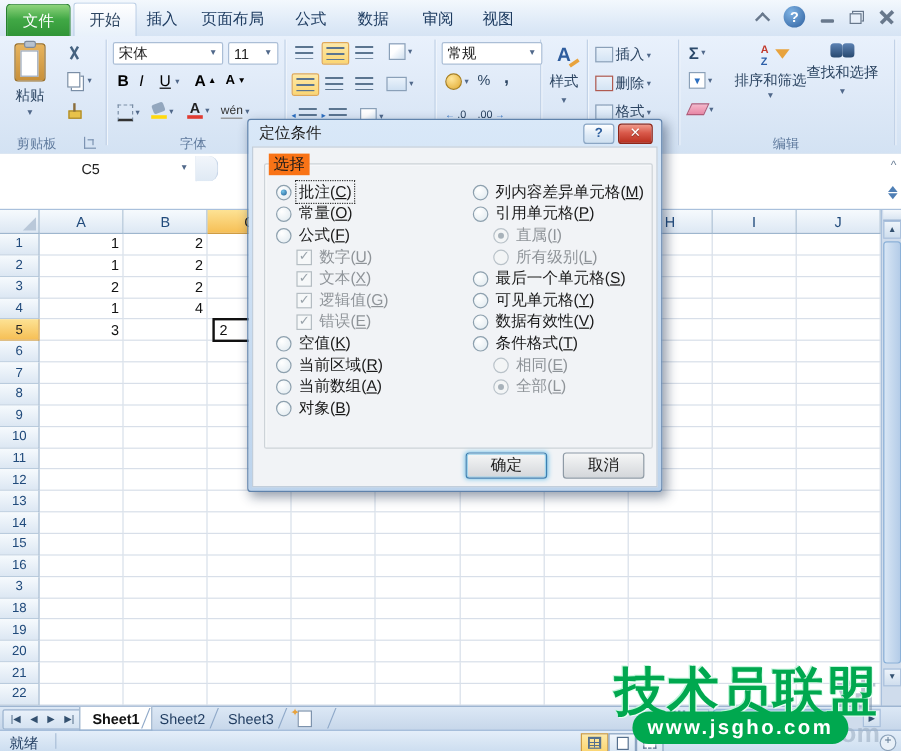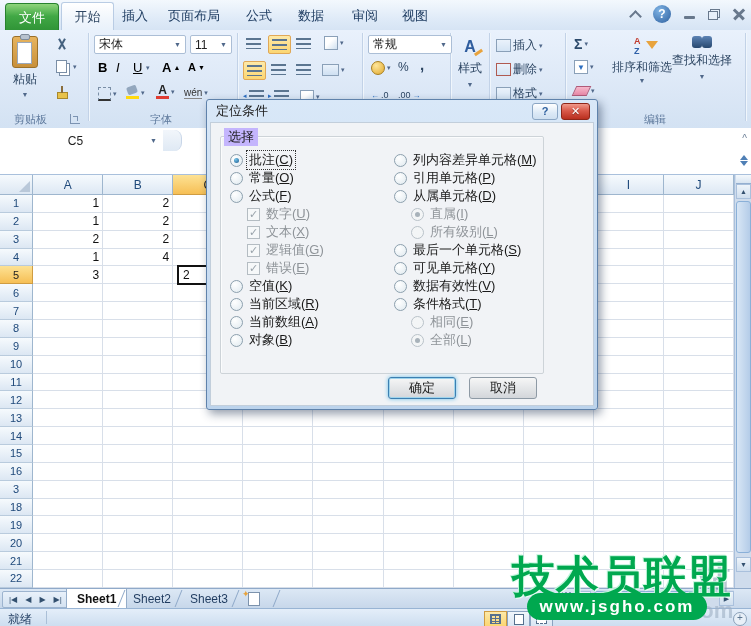--- a/index.html
+++ b/index.html
@@ -154,33 +154,33 @@
   .vb{width:21px;height:14px;border:1px solid #8aa3c0;display:flex;align-items:center;justify-content:center;background:linear-gradient(#f0f6fc,#d9e6f3);}
   .vb.on{background:linear-gradient(#fde9a8,#fbd673);border-color:#cf9c42;}
   .vb-grid{width:9px;height:8px;border:1px solid #55708e;
            background:repeating-linear-gradient(90deg,#55708e 0 1px,transparent 1px 4px),repeating-linear-gradient(#55708e 0 1px,transparent 1px 3px);}
   .vb-page{width:8px;height:9px;border:1px solid #55708e;background:#fff;}
   .vb-break{width:9px;height:8px;border:1px dashed #55708e;background:#fff;}
   .zoomplus{position:absolute;left:733px;top:3px;width:12px;height:12px;border-radius:50%;border:1px solid #8aa0b8;
             color:#5b7590;font-size:10px;line-height:10px;text-align:center;background:#e8f0f8;}
 
   
-  .dialog{position:absolute;left:206px;top:99px;width:392px;height:311px;z-index:60;
+  .dialog{position:absolute;left:206px;top:99px;width:346px;height:311px;z-index:60;
           background:linear-gradient(#d9e8f8,#bcd3ec);border:1px solid #5f82ab;border-radius:3px;
           box-shadow:3px 4px 10px rgba(20,40,70,.45);box-sizing:border-box;}
   .dlg-title{position:absolute;left:0;top:0;right:0;height:22px;display:flex;align-items:center;
              font-size:13px;color:#1c1c1c;padding-left:9px;}
   .dlg-help{position:absolute;right:39px;top:3px;width:26px;height:17px;border-radius:3px;
             background:linear-gradient(#ffffff,#dcE9f6 60%,#cfe0f0);border:1px solid #8ba6c4;box-sizing:border-box;
             color:#2d5f9e;font-size:11px;font-weight:bold;text-align:center;line-height:15px;}
   .dlg-close{position:absolute;right:7px;top:3px;width:29px;height:17px;border-radius:3px;
              background:linear-gradient(#f0998a,#d9594a 45%,#b92f1f);border:1px solid #8e2619;box-sizing:border-box;
              color:#fff;font-size:11px;font-weight:bold;text-align:center;line-height:15px;text-shadow:0 1px 1px rgba(0,0,0,.4);}
   .dlg-body{position:absolute;left:3px;top:22px;right:3px;bottom:3px;background:#f1f3f6;border:1px solid #c2cedb;box-sizing:border-box;}
-  .dlg-select{position:absolute;left:13px;top:5px;font-size:13px;color:#1a1a1a;background:#c4b5fd;padding:0 4px;z-index:2;}
+  .dlg-select{position:absolute;left:13px;top:5px;font-size:13px;color:#1a1a1a;background:#f97316;padding:0 4px;z-index:2;}
   .dlg-group{position:absolute;left:9px;top:13px;width:322px;height:236px;border:1px solid #cdd3d8;border-radius:2px;
              box-shadow:1px 1px 0 #fbfcfd inset;}
   .optcol{position:absolute;top:28px;}
   .optrow{display:flex;align-items:center;height:18px;}
   .optrow.indent{padding-left:17px;}
   .optlabel{font-size:13px;color:#1a1a1a;padding:0 2px;white-space:nowrap;}
   .optlabel.dis{color:#8f9499;}
   .optlabel.focus{outline:1px dotted #333;}
   .radio{width:13px;height:13px;border-radius:50%;box-sizing:border-box;margin-right:4px;flex:none;
          background:radial-gradient(circle at 35% 30%,#ffffff,#dfe9ef);border:1px solid #8da0ae;position:relative;}
@@ -829,24 +829,20 @@
         </div>
       <div class="optcol" id="optright" style="left:183px">
           <div class="optrow">
             <span class="radio"></span>
             <span class="optlabel">列内容差异单元格(<u>M</u>)</span>
           </div>
           <div class="optrow">
             <span class="radio"></span>
             <span class="optlabel">引用单元格(<u>P</u>)</span>
           </div>
-          <div class="optrow">
-            <span class="radio"></span>
-            <span class="optlabel">从属单元格(<u>D</u>)</span>
-          </div>
           <div class="optrow indent">
             <span class="radio on dis"></span>
             <span class="optlabel dis">直属(<u>I</u>)</span>
           </div>
           <div class="optrow indent">
             <span class="radio dis"></span>
             <span class="optlabel dis">所有级别(<u>L</u>)</span>
           </div>
           <div class="optrow">
             <span class="radio"></span>

